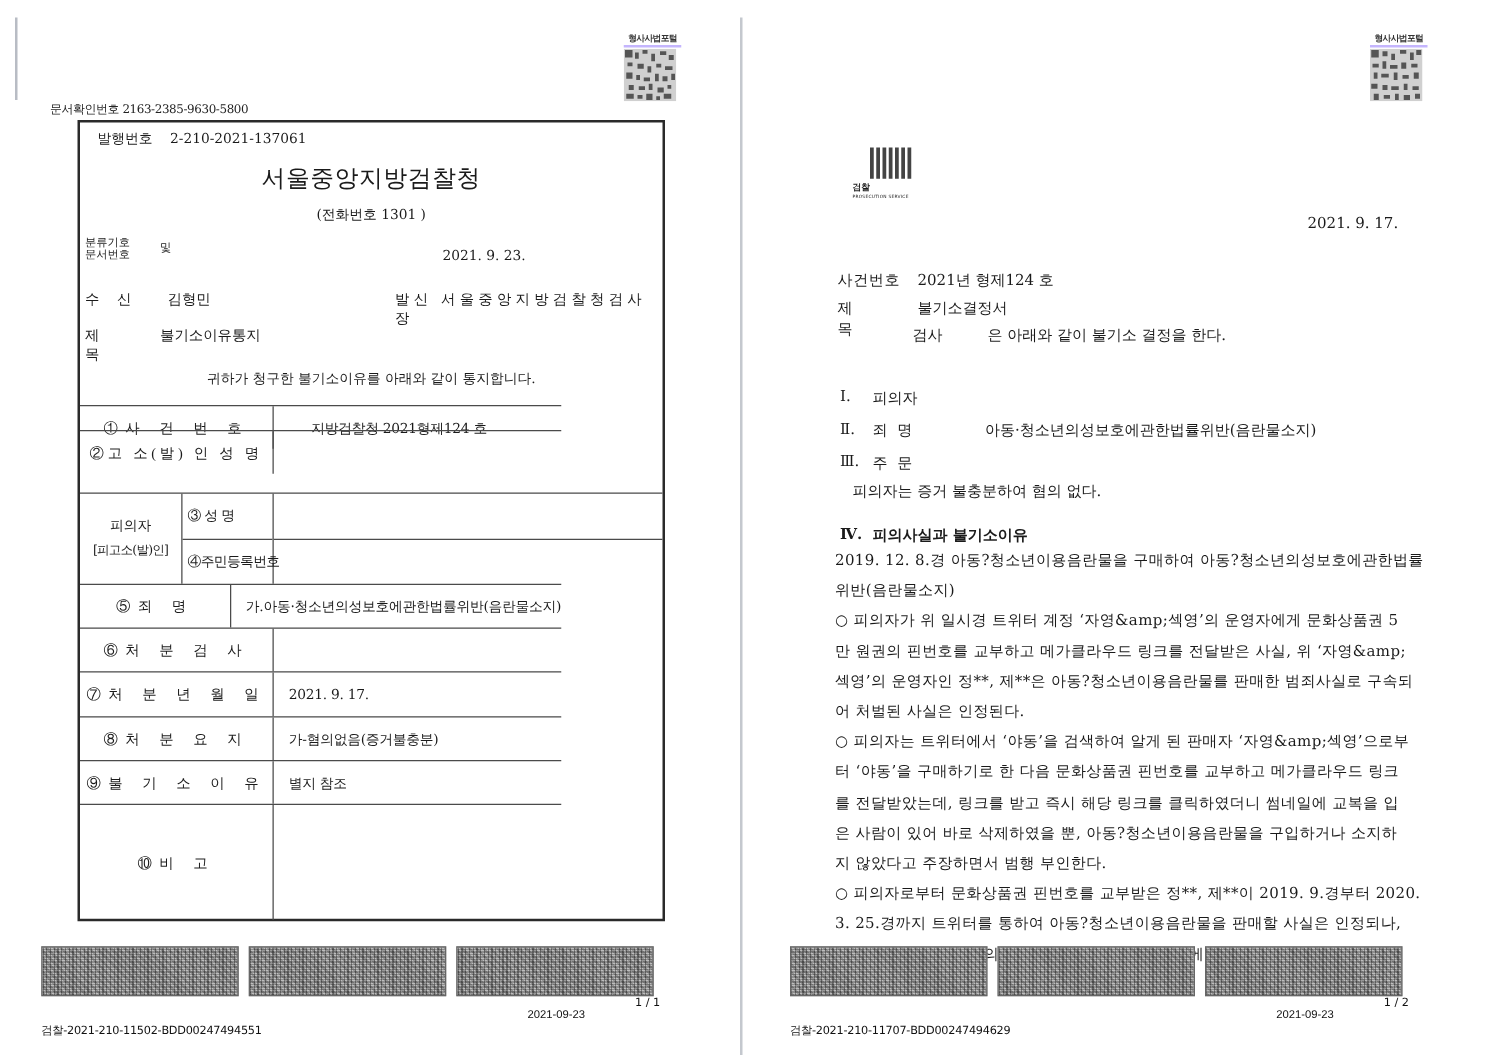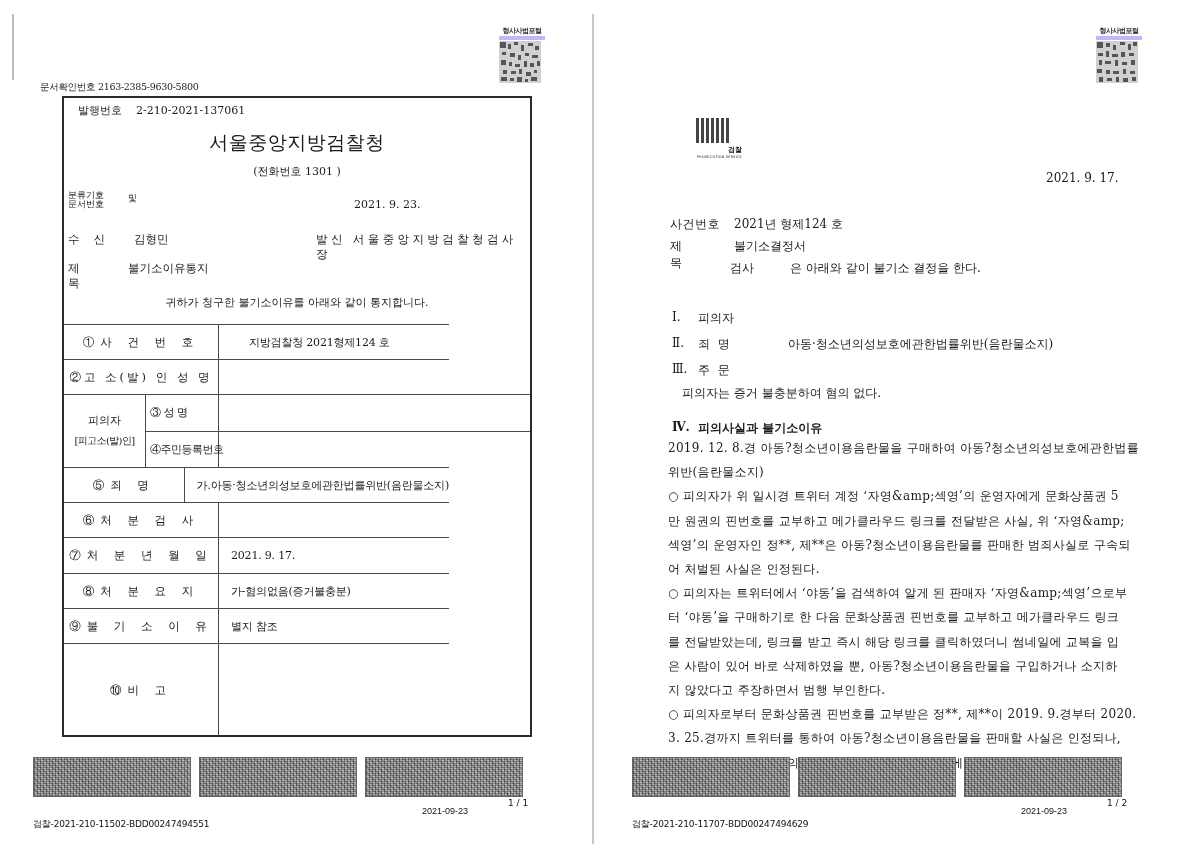--- a/index.html
+++ b/index.html
@@ -7,21 +7,21 @@
     body { position: relative; font-family: "DejaVu Serif", "Liberation Serif", serif; color: #1a1a1a; }
 
     .page { position: absolute; top: 0; height: 849px; background: #fff; }
     #page-left { left: 0; width: 600px; }
     #page-right { left: 600px; width: 600px; }
 
     .edge-line { position: absolute; background: #b8bcc4; width: 2px; }
 
     
     .seal { position: absolute; width: 46px; }
-    .seal-label { font-family: "DejaVu Sans", sans-serif; font-size: 7px; font-weight: bold; text-align: center; color: #333; letter-spacing: -0.5px; border-bottom: 4px solid #c4b5fd; white-space: nowrap; }
+    .seal-label { font-family: "DejaVu Sans", sans-serif; font-size: 7px; font-weight: bold; text-align: center; color: #333; letter-spacing: -0.5px; border-bottom: 2px solid #c4b5fd; white-space: nowrap; }
     .seal-code { width: 42px; height: 42px; margin: 1px auto 0; }
 
     
     .doc-verify { position: absolute; left: 40px; top: 81px; font-size: 9.5px; color: #222; letter-spacing: -0.3px; }
     .frame { position: absolute; left: 62px; top: 96px; width: 470px; height: 641px; border: 2px solid #2a2a2a; }
     .issue-no { position: absolute; left: 14px; top: 5px; font-size: 11px; }
     .agency-title { position: absolute; left: 0; width: 100%; top: 32px; text-align: center; font-size: 19px; letter-spacing: 0.5px; }
     .phone { position: absolute; left: 0; width: 100%; top: 66px; text-align: center; font-size: 11px; }
     .classif { position: absolute; left: 4px; top: 93px; font-size: 9px; line-height: 9px; }
     .classif-and { position: absolute; left: 64px; top: 94px; font-size: 9px; }
@@ -52,21 +52,21 @@
       background:
         repeating-linear-gradient(90deg, rgba(0,0,0,0.35) 0 1px, transparent 1px 3px),
         repeating-linear-gradient(0deg, rgba(0,0,0,0.25) 0 1px, transparent 1px 2px),
         repeating-linear-gradient(45deg, rgba(0,0,0,0.2) 0 2px, transparent 2px 4px),
         #bdbdbd; }
     .footer-id { position: absolute; top: 798px; font-family: "DejaVu Sans", sans-serif; font-size: 9px; letter-spacing: -0.2px; color: #111; margin-top: 20px; }
     .footer-date { position: absolute; top: 766px; font-family: Liberation Sans, sans-serif; font-size: 9px; color: #111; margin-top: 40px; }
     .footer-page { position: absolute; top: 798px; font-family: "DejaVu Sans", sans-serif; font-size: 9px; color: #111; }
 
     
-    .logo { position: absolute; left: 82px; top: 118px; width: 60px; text-align: right; }
+    .logo { position: absolute; left: 82px; top: 118px; width: 60px; text-align: left; }
     .logo-bars { display: flex; gap: 2px; justify-content: center; height: 25px; }
     .logo-bars span { width: 3px; background: #444; display: block; }
     .logo-text { font-family: "DejaVu Sans", sans-serif; font-size: 7px; font-weight: bold; margin-top: 2px; }
     .logo-sub { font-family: "DejaVu Sans", sans-serif; font-size: 3.5px; letter-spacing: 0.2px; }
     .r-title { position: absolute; left: 0; width: 100%; top: 151px; text-align: center; font-size: 15px; padding-left: 20px; letter-spacing: 0.5px; }
     .r-date { position: absolute; left: 446px; top: 171px; font-size: 12px; }
     .r-case { position: absolute; left: 70px; top: 216px; font-size: 12px; display: flex; }
     .r-case .lbl { width: 64px; letter-spacing: 0.5px; }
     .r-subject { position: absolute; left: 70px; top: 238px; font-size: 12px; display: flex; }
     .r-subject .lbl { width: 64px; letter-spacing: 34px; }
@@ -148,21 +148,21 @@
       <span>불기소이유통지</span>
     </div>
 
     <div class="notice">귀하가 청구한 불기소이유를 아래와 같이 통지합니다.</div>
 
     <div class="table">
       <div class="trow" style="top:0; height:35px;">
         <div class="tlabel">①사 건 번 호</div>
         <div class="tvalue" style="padding-left:30px;">지방검찰청 2021형제124   호</div>
       </div>
-      <div class="trow" style="top:35px; height:35px;">
+      <div class="trow" style="top:20px; height:35px;font-family:Liberation Serif, serif;">
         <div class="tlabel" style="letter-spacing:3px;">②고 소(발) 인 성 명</div>
       </div>
       <div class="suspect-group" style="top:70px; height:73px;">
         <div class="sg-left">
           <span>피의자</span>
           <span style="font-size:10px; letter-spacing:-0.6px;">[피고소(발)인]</span>
         </div>
         <div class="sg-mid">
           <div class="cell">③ 성       명</div>
           <div class="cell">④주민등록번호</div>

